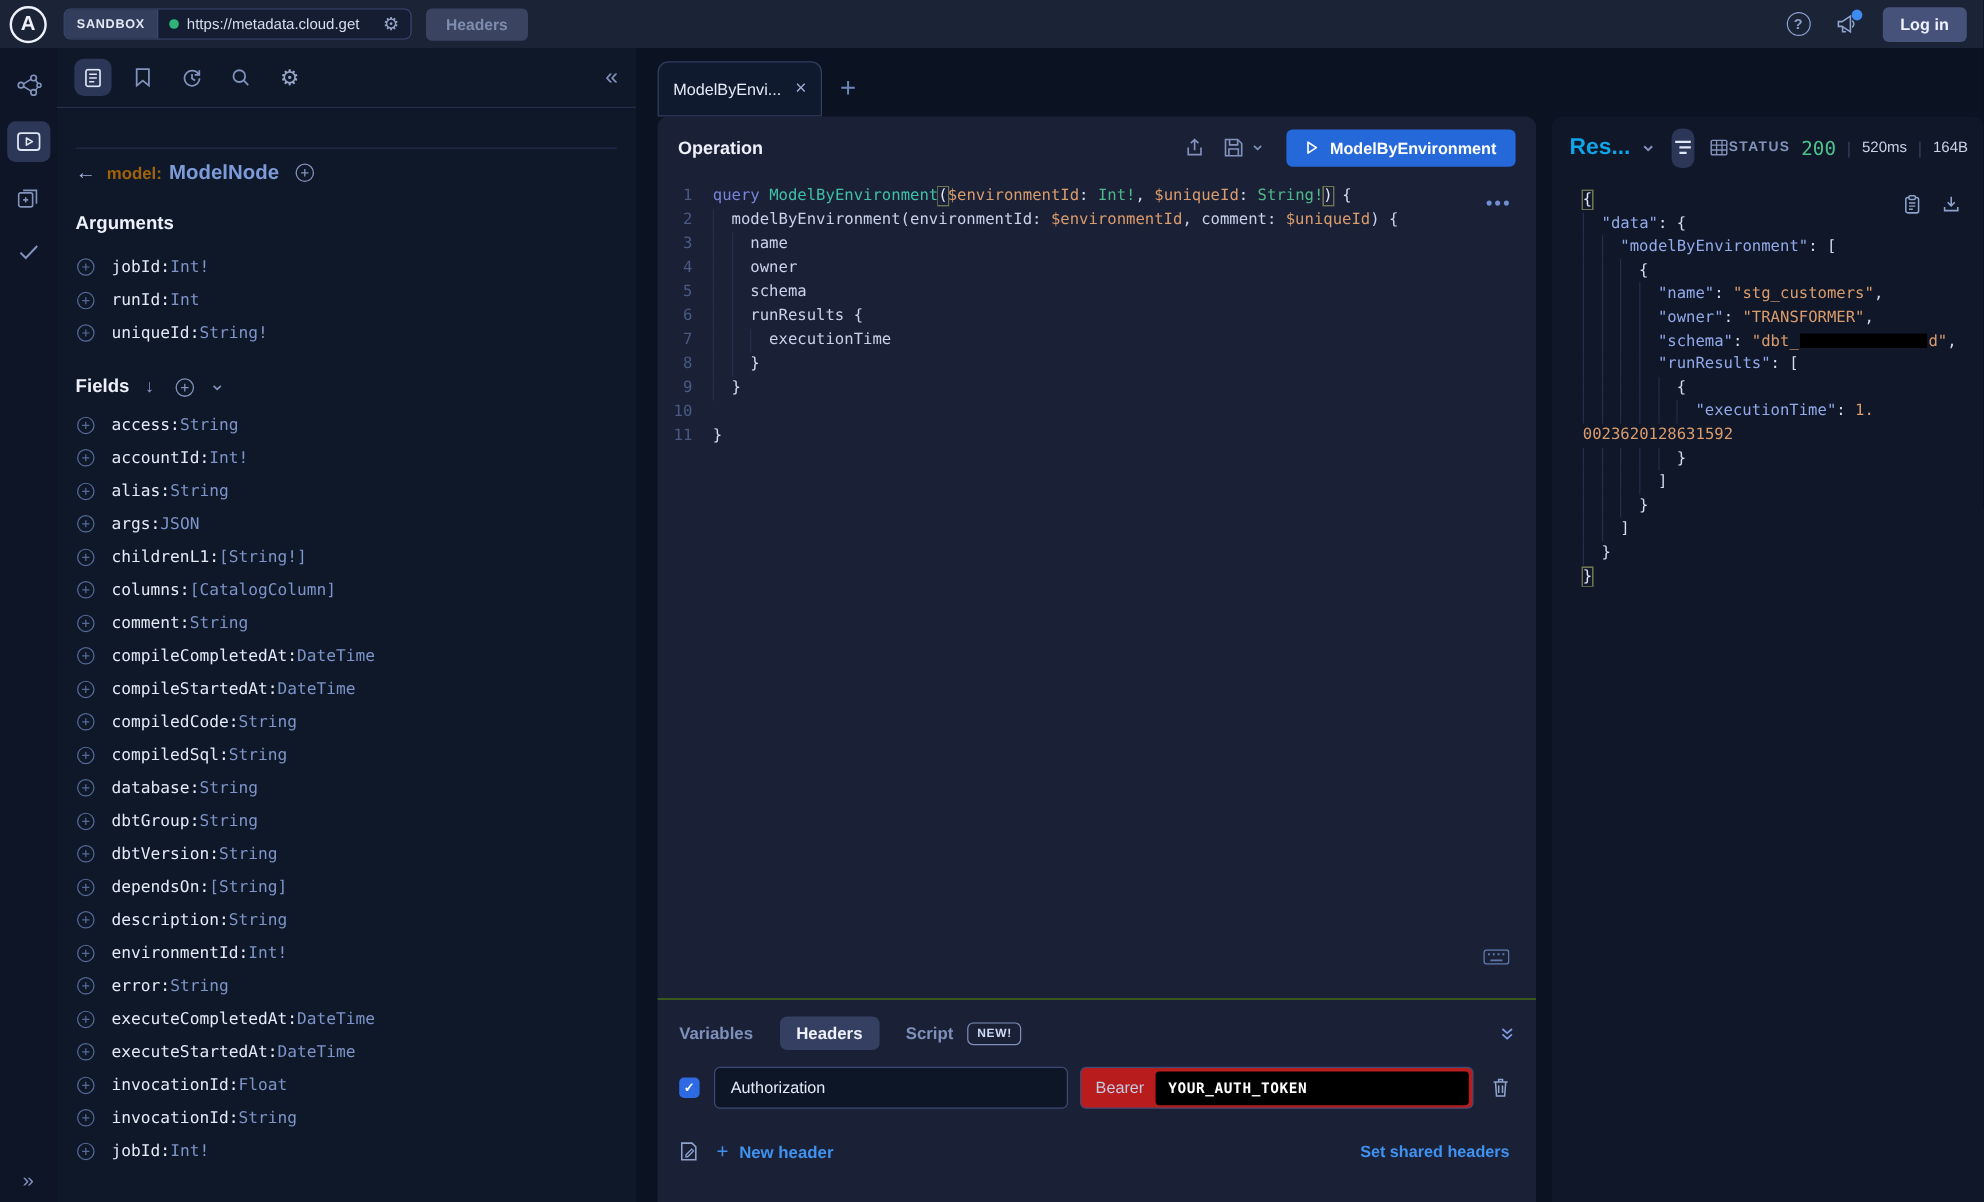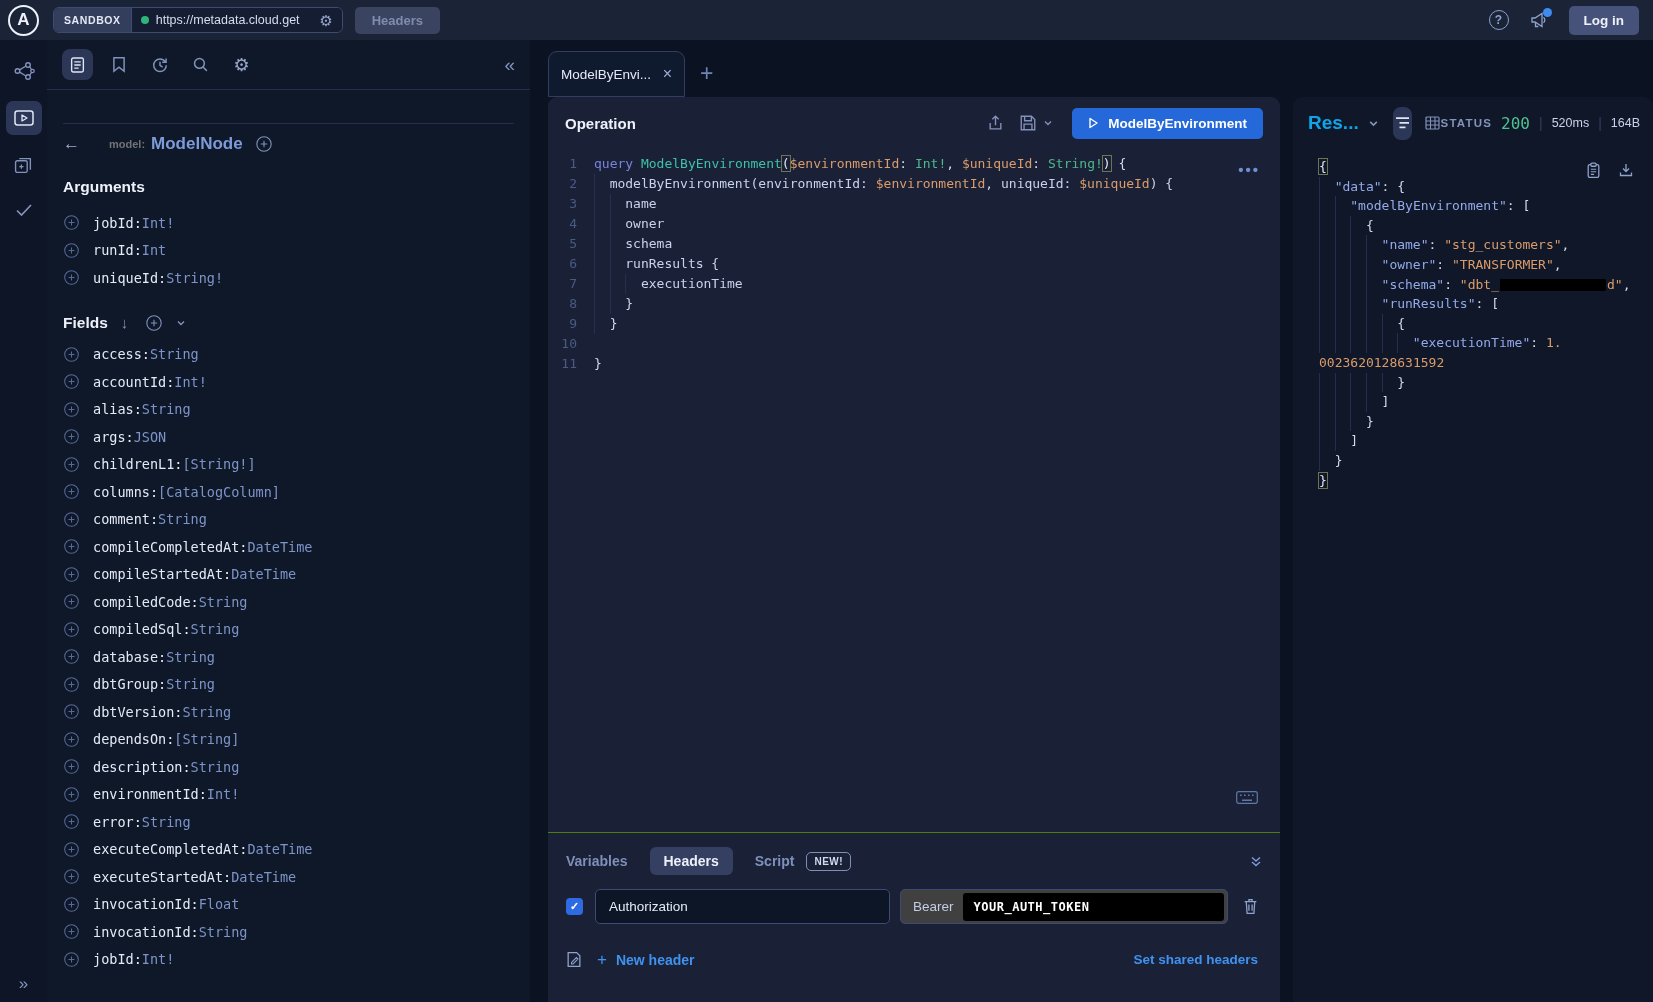--- a/index.html
+++ b/index.html
@@ -45,21 +45,21 @@
   .doctoolbar { height:50px; display:flex; align-items:center; padding:0 15px; gap:10px;
                 border-bottom:1px solid #232e4c; flex:none; }
   .dicon { width:31px; height:31px; display:flex; align-items:center; justify-content:center; color:#8292bb; }
   .dicon.sel { background:#2c3757; border-radius:8px; color:#dfe6f5; }
   .collapseL { margin-left:auto; color:#8292bb; font-size:19px; line-height:1; }
   .doccontent { padding:20px 16px 0; overflow:hidden; flex:1; }
   .doctitle { font-size:17px; font-weight:700; color:#eef1fa; }
   .docdiv { border:none; border-top:1px solid #232e4c; margin:13px 0 10px; }
   .bcrow { display:flex; align-items:center; margin-bottom:24px; }
   .backarrow { color:#9fb0d8; font-size:17px; width:26px; }
-  .bclabel { font-weight:700; font-size:11px; color:#737373; margin-left:20px; }
+  .bclabel { font-weight:700; font-size:14px; color:#a16207; margin-left:0; }
   .bctype { color:#7d9bd9; font-weight:700; font-size:17px; margin-left:6px; }
   .pcstatic { color:#8292bb; margin-left:12px; }
   .sect { font-size:15.5px; font-weight:700; color:#eef1fa; margin-bottom:13px; }
   .frow { display:flex; align-items:center; height:27.5px; font-family:"DejaVu Sans Mono",monospace; font-size:13.5px; }
   .frow .pc { color:#566a99; width:17px; height:17px; margin-right:13px; flex:none; }
   .fname { color:#e4eaf6; }
   .ftype { color:#7e94c8; }
   #args-list { margin-bottom:22px; }
   .fieldshead { display:flex; align-items:center; gap:13px; margin:4px 0 9px; }
   .sorticon { color:#8292bb; font-size:15px; }
@@ -106,21 +106,21 @@
   .btab.sel { background:#353f62; color:#eef1fa; border-radius:6px; padding:6px 14px; }
   .newbadge { border:1.5px solid #7f8fb7; border-radius:5px; color:#cfd9f2; font-size:10px; font-weight:700;
               padding:3px 7px; letter-spacing:.5px; margin-left:-10px; }
   .collapseD { margin-left:auto; color:#7f9be0; }
   .hrow { display:flex; align-items:center; margin-top:12px; }
   .cb { width:17px; height:17px; border-radius:4px; background:#2e6be2; color:#fff; font-size:11px;
         display:flex; align-items:center; justify-content:center; font-weight:700; flex:none; }
   .keyinput { width:295px; height:35px; background:#0d1627; border:1px solid #3d4a73; border-radius:5px;
               color:#e4eaf6; font-size:13.5px; padding:0 13px; display:flex; align-items:center;
               margin-left:12px; flex:none; }
-  .valfield { flex:1; height:35px; background:#404040; border:1px solid #3d4a73; border-radius:5px;
+  .valfield { flex:1; height:35px; background:#b91c1c; border:1px solid #3d4a73; border-radius:5px;
               display:flex; align-items:center; padding:2px 3px 2px 12px; gap:9px; margin-left:10px; }
   .bearer { color:#c3cde5; font-size:13.5px; flex:none; }
   .token { flex:1; background:#000; height:28px; border-radius:3px; color:#fff;
            font-family:"DejaVu Sans Mono",monospace; font-weight:700; font-size:12px;
            display:flex; align-items:center; padding:0 11px; letter-spacing:.5px; }
   .trash { color:#8fa3cc; margin-left:15px; margin-right:4px; }
   .bfoot { display:flex; align-items:center; margin-top:27px; gap:15px; }
   .editdoc { color:#8fa3cc; }
   .newheader { color:#3f92ef; font-size:14px; font-weight:600; display:flex; gap:9px; align-items:center; }
   .plusglyph { font-size:17px; line-height:1; font-weight:400; }
@@ -578,21 +578,21 @@
           </button>
         </div>
         <div class="editor">
           <div id="code-lines">
               <div class="crow">
                 <div class="gut">1</div>
                 <div class="lc"><span class="tk-kw">query </span><span class="tk-nm">ModelByEnvironment</span><span class="tk-bx">(</span><span class="tk-vr">$environmentId</span><span class="tk-pn">: </span><span class="tk-ty">Int!</span><span class="tk-pn">, </span><span class="tk-vr">$uniqueId</span><span class="tk-pn">: </span><span class="tk-ty">String!</span><span class="tk-bx">)</span><span class="tk-pn"> {</span></div>
               </div>
               <div class="crow">
                 <div class="gut">2</div>
-                <div class="lc"><span class="ig"></span><span class="tk-fl">modelByEnvironment(environmentId: </span><span class="tk-vr">$environmentId</span><span class="tk-fl">, uniqueId: </span><span class="tk-vr">$uniqueId</span><span class="tk-fl">) {</span></div>
+                <div class="lc"><span class="ig"></span><span class="tk-fl">modelByEnvironment(environmentId: </span><span class="tk-vr">$environmentId</span><span class="tk-fl">, comment: </span><span class="tk-vr">$uniqueId</span><span class="tk-fl">) {</span></div>
               </div>
               <div class="crow">
                 <div class="gut">3</div>
                 <div class="lc"><span class="ig"></span><span class="ig"></span><span class="tk-fl">name</span></div>
               </div>
               <div class="crow">
                 <div class="gut">4</div>
                 <div class="lc"><span class="ig"></span><span class="ig"></span><span class="tk-fl">owner</span></div>
               </div>
               <div class="crow">

